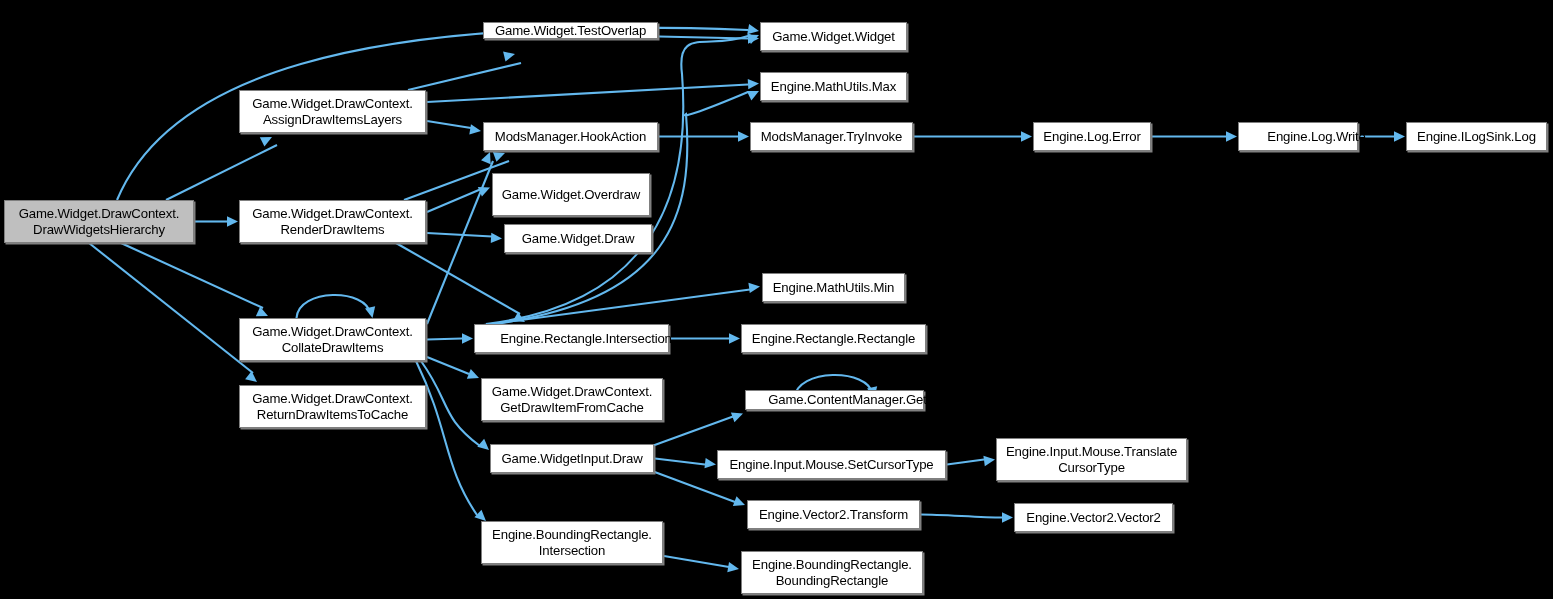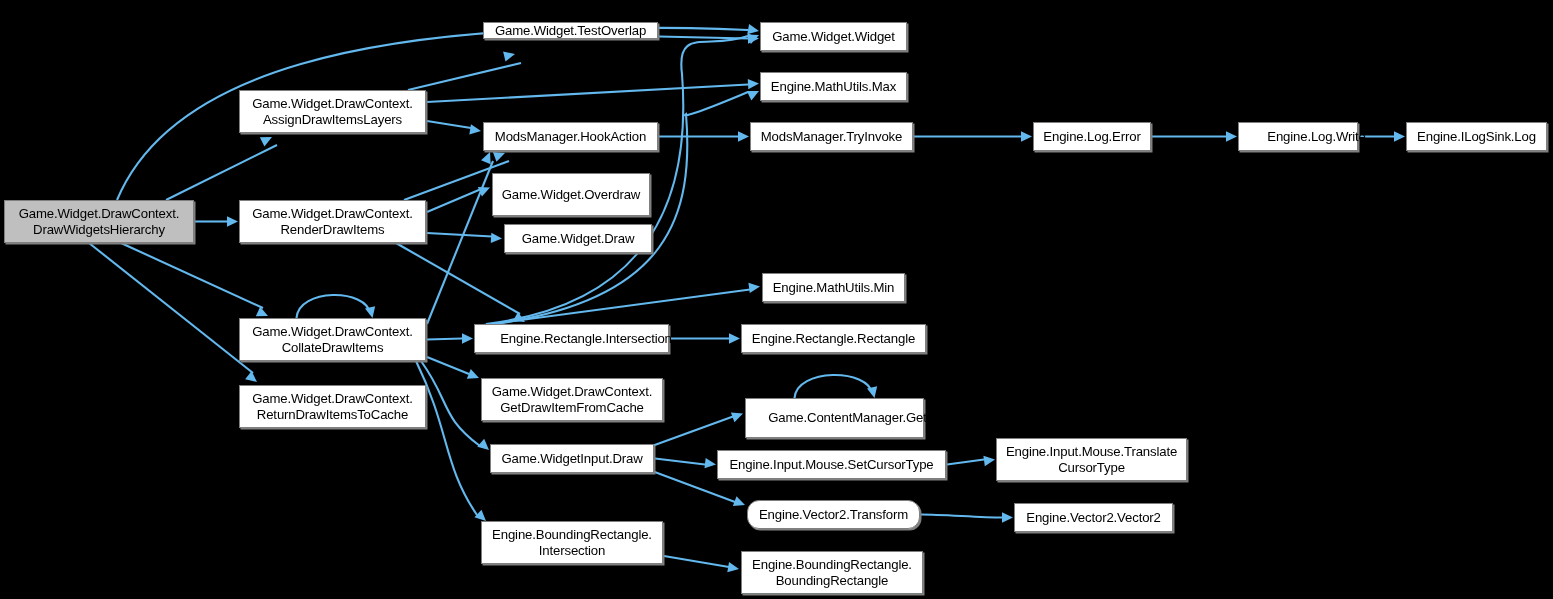--- a/index.html
+++ b/index.html
@@ -144,23 +144,23 @@
     <div class="node-box" style="left: 481px; top: 378px; width: 182px; height: 43px;"><span>Game.Widget.DrawContext.
 GetDrawItemFromCache</span></div>
     <div class="node-box" style="left: 490px; top: 444px; width: 164px; height: 29px;"><span>Game.WidgetInput.Draw</span></div>
     <div class="node-box" style="left: 481px; top: 521px; width: 182px; height: 43px;"><span>Engine.BoundingRectangle.
 Intersection</span></div>
     <div class="node-box" style="left: 760px; top: 22px; width: 147px; height: 29px;"><span>Game.Widget.Widget</span></div>
     <div class="node-box" style="left: 760px; top: 72px; width: 147px; height: 29px;"><span>Engine.MathUtils.Max</span></div>
     <div class="node-box" style="left: 750px; top: 122px; width: 163px; height: 29px;"><span>ModsManager.TryInvoke</span></div>
     <div class="node-box" style="left: 762px; top: 273px; width: 143px; height: 29px;"><span>Engine.MathUtils.Min</span></div>
     <div class="node-box" style="left: 741px; top: 324px; width: 185px; height: 29px;"><span>Engine.Rectangle.Rectangle</span></div>
-    <div class="node-box" style="left: 745px; top: 398px; width: 179px; height: 40px; padding-left: 30px;"><span>Game.ContentManager.Get</span></div>
+    <div class="node-box" style="left: 745px; top: 390px; width: 179px; height: 20px; padding-left: 30px;"><span>Game.ContentManager.Get</span></div>
     <div class="node-box" style="left: 717px; top: 450px; width: 229px; height: 29px;"><span>Engine.Input.Mouse.SetCursorType</span></div>
-    <div class="node-box" style="left: 747px; top: 500px; width: 173px; height: 29px; border-radius: 12px;"><span>Engine.Vector2.Transform</span></div>
+    <div class="node-box" style="left: 747px; top: 500px; width: 173px; height: 29px;"><span>Engine.Vector2.Transform</span></div>
     <div class="node-box" style="left: 741px; top: 551px; width: 182px; height: 43px;"><span>Engine.BoundingRectangle.
 BoundingRectangle</span></div>
     <div class="node-box" style="left: 1033px; top: 122px; width: 118px; height: 29px;"><span>Engine.Log.Error</span></div>
     <div class="node-box" style="left: 996px; top: 438px; width: 191px; height: 43px;"><span>Engine.Input.Mouse.Translate
 CursorType</span></div>
     <div class="node-box" style="left: 1014px; top: 503px; width: 159px; height: 29px;"><span>Engine.Vector2.Vector2</span></div>
     <div class="node-box" style="left: 1238px; top: 122px; width: 120px; height: 29px; padding-left: 41px;"><span>Engine.Log.Write</span></div>
     <div class="node-box" style="left: 1406px; top: 122px; width: 141px; height: 29px;"><span>Engine.ILogSink.Log</span></div>
   </div>
 

